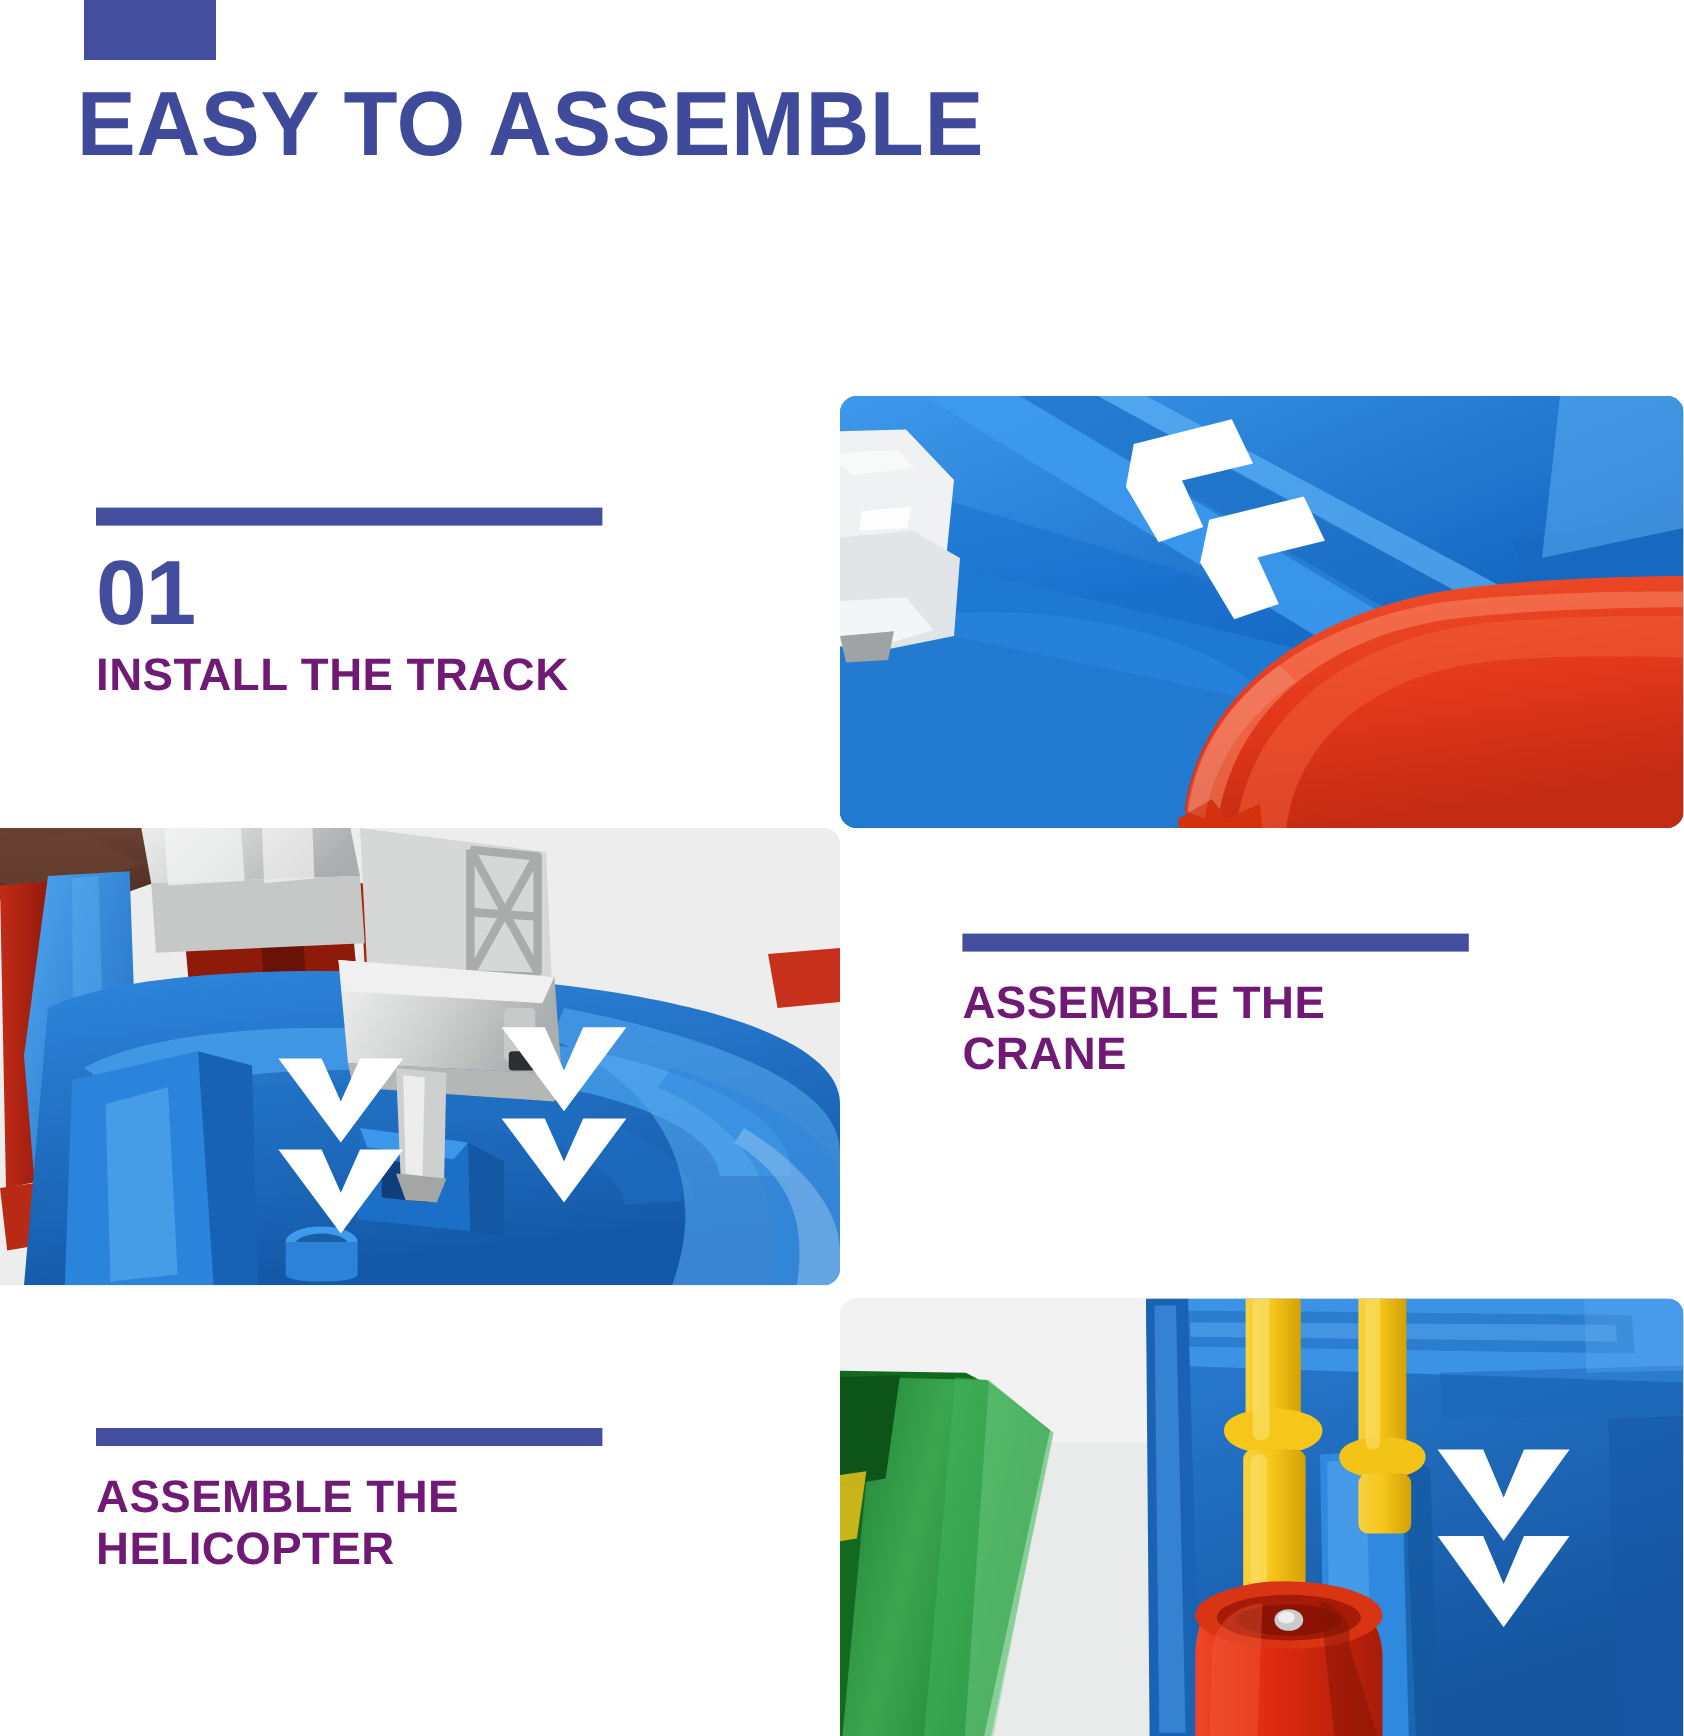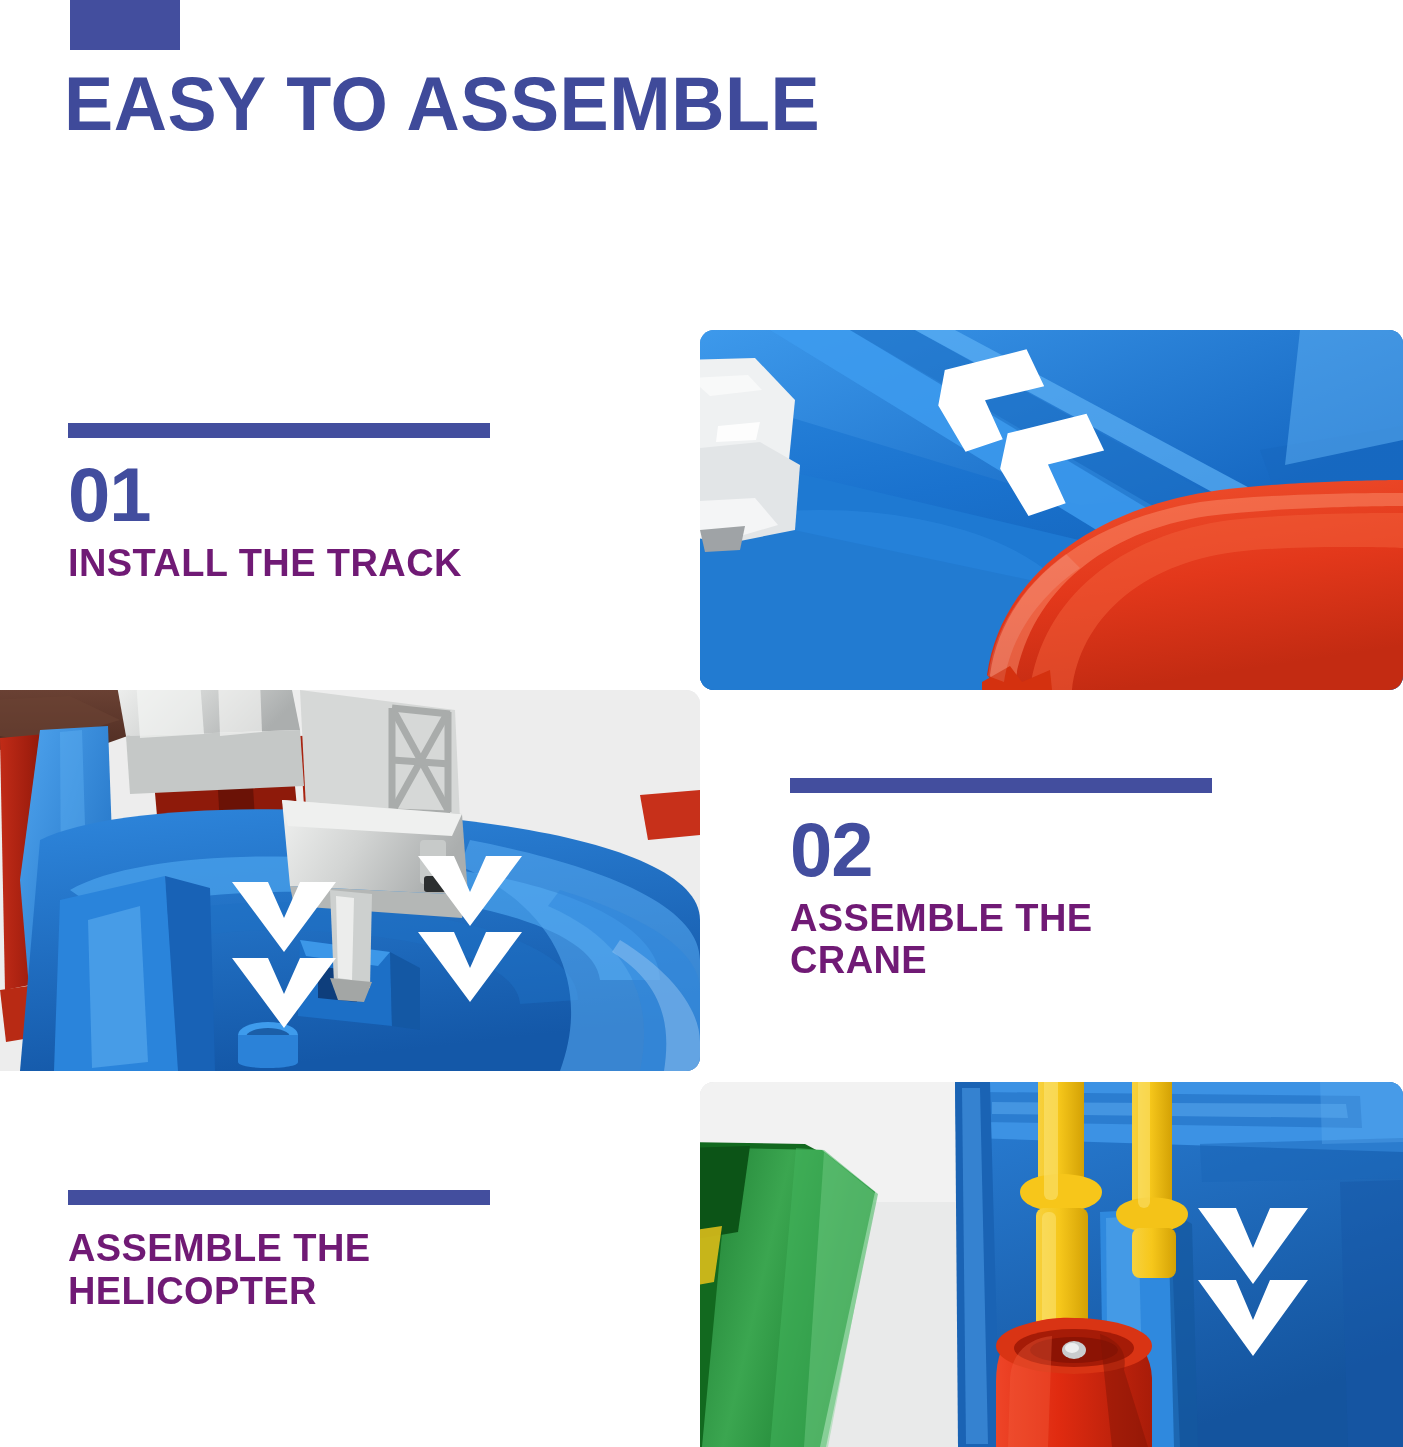--- a/index.html
+++ b/index.html
@@ -40,20 +40,21 @@
     line-height: 1;
     white-space: nowrap;
     font-stretch: condensed;
     transform: scaleX(0.97);
     transform-origin: left top;
   }
 
   
   .step {
     position: absolute;
+    margin-left: 12px;
   }
   .step-rule {
     width: 422px;
     height: 15px;
     background: #434E9E;
     margin-bottom: 22px;
   }
   .step-number {
     font-size: 76px;
     font-weight: 700;
@@ -290,21 +291,20 @@
       </g>
       <g>
         <polygon class="chev" points="418,166 454,166 470,202 486,166 522,166 470,236"></polygon>
         <polygon class="chev" points="418,242 454,242 470,278 486,242 522,242 470,312"></polygon>
       </g>
     </svg>
   </div>
 
   <div class="step" id="step2">
     <div class="step-rule"></div>
-    <div class="step-number">02</div>
     <div class="step-label">ASSEMBLE THE CRANE</div>
   </div>
 
   <div class="panel p3">
     <svg viewBox="0 0 703 365" preserveAspectRatio="xMidYMid slice">
       <defs>
         <linearGradient id="b3a" x1="0" y1="0" x2="0.4" y2="1">
           <stop offset="0" stop-color="#2A7FD6"></stop>
           <stop offset="1" stop-color="#14549E"></stop>
         </linearGradient>

